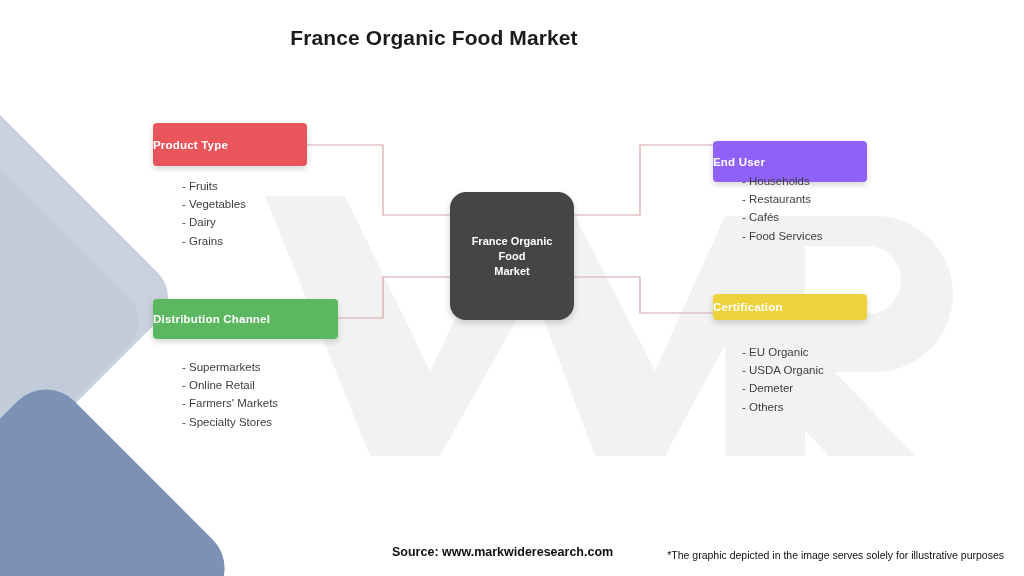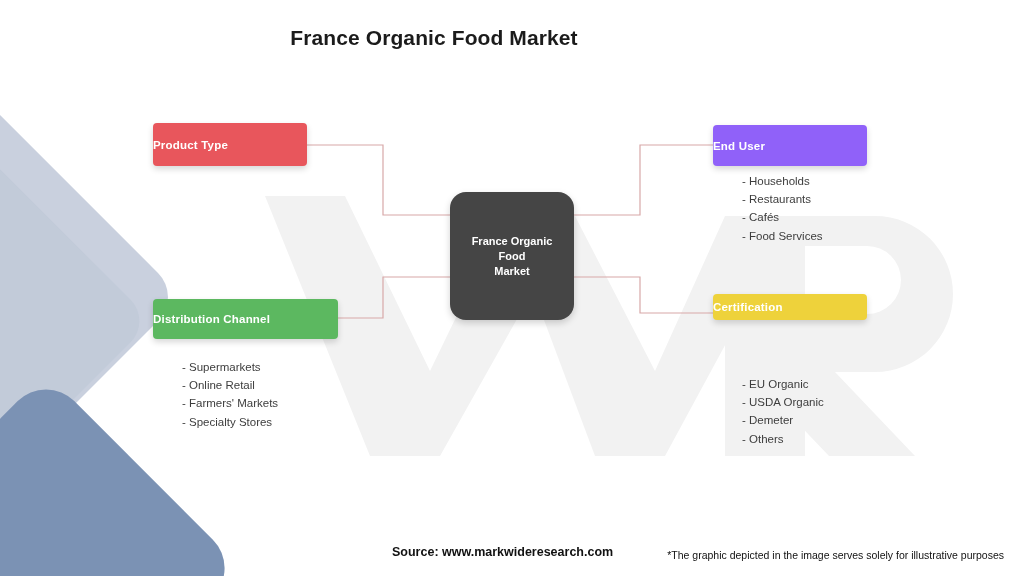--- a/index.html
+++ b/index.html
@@ -156,28 +156,28 @@
     position: absolute;
     font-size: 11.5px;
     color: #3d3d3d;
     line-height: 18.2px;
   }
   .cat-item { white-space: nowrap; }
 
   #hdr-product-type      { left: 153px; top: 123px; width: 154px; height: 43px; background: #e8565c; }
   #items-product-type    { left: 182px; top: 177px; }
 
-  #hdr-end-user          { left: 713px; top: 125px; width: 154px; height: 41px; background: #9061f9; }
+  #hdr-end-user          { left: 713px; top: 141px; width: 154px; height: 41px; background: #9061f9; }
   #items-end-user        { left: 742px; top: 172px; }
 
   #hdr-distribution      { left: 153px; top: 299px; width: 185px; height: 40px; background: #5cb860; }
   #items-distribution    { left: 182px; top: 358px; }
 
   #hdr-certification     { left: 713px; top: 294px; width: 154px; height: 26px; background: #eed23b; }
-  #items-certification   { left: 742px; top: 343px; margin-top: 32px; }
+  #items-certification   { left: 742px; top: 343px; }
 
   
   #footer-source {
     position: absolute;
     left: 392px;
     top: 545px;
     font-size: 12.5px;
     font-weight: bold;
     color: #111111;
   }
@@ -223,20 +223,26 @@
     </g>
   </svg>
 
   <div id="center-node">
     <div id="center-node-label">France Organic Food<br>Market</div>
   </div>
 
   <div class="cat-header" id="hdr-product-type">
     <span class="cat-header-label">Product Type</span>
   </div>
+  <div class="cat-items" id="items-product-type">
+    <div class="cat-item">- Fruits</div>
+    <div class="cat-item">- Vegetables</div>
+    <div class="cat-item">- Dairy</div>
+    <div class="cat-item">- Grains</div>
+  </div>
 
   <div class="cat-header" id="hdr-end-user">
     <span class="cat-header-label">End User</span>
   </div>
   <div class="cat-items" id="items-end-user">
     <div class="cat-item">- Households</div>
     <div class="cat-item">- Restaurants</div>
     <div class="cat-item">- Cafés</div>
     <div class="cat-item">- Food Services</div>
   </div>

